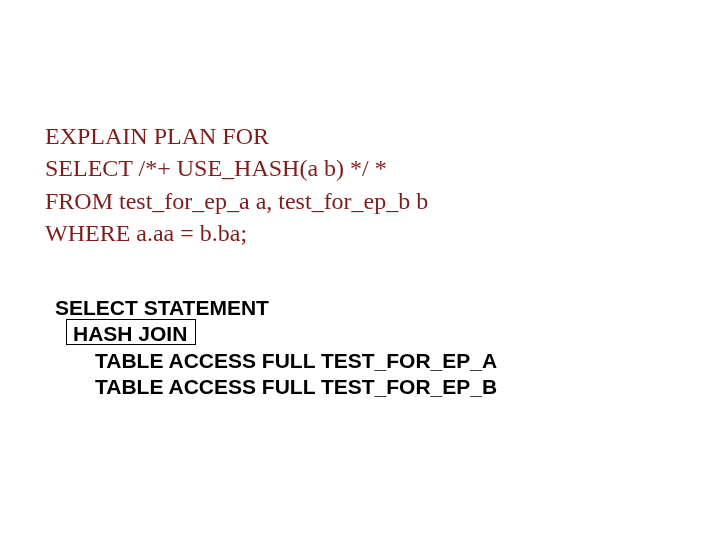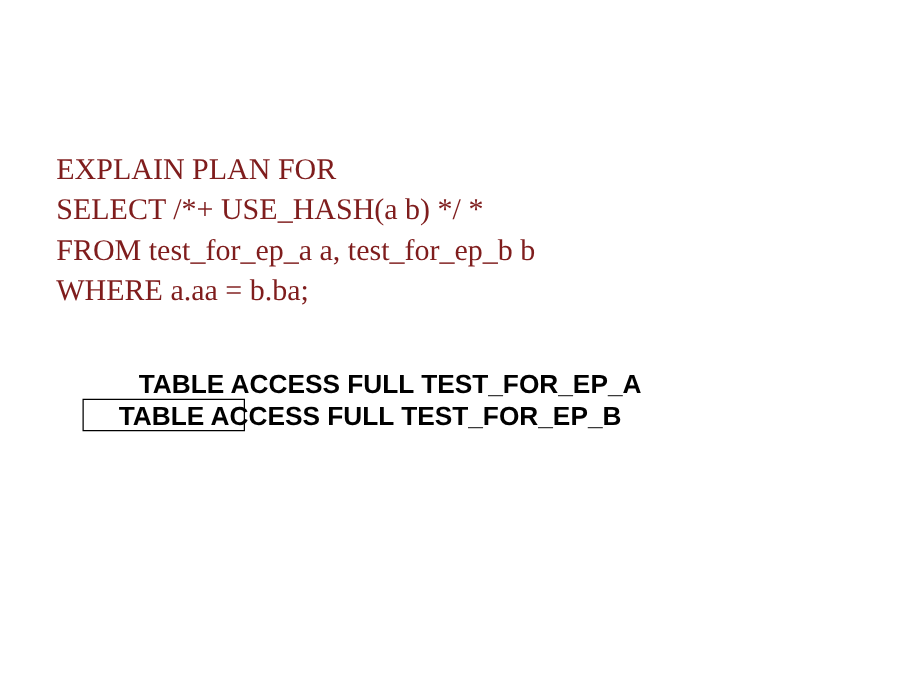--- a/index.html
+++ b/index.html
@@ -25,38 +25,40 @@
       left: 55px;
       top: 295px;
       font-family: Arial, "Helvetica Neue", Helvetica, sans-serif;
       font-weight: bold;
       font-size: 21px;
       line-height: 1.25;
       color: #000;
     }
     .plan-line-1 { margin-left: 0; }
     .plan-line-2 { margin-left: 18px; position: relative; display: inline-block; }
-    .plan-line-3 { margin-left: 56px; }
+    .plan-line-3 { margin-left: 32px; text-align: right; }
     .plan-line-4 { margin-left: 40px; }
     .box {
       position: absolute;
       left: 66px;
       top: 319px;
       width: 128px;
       height: 24px;
       border: 1px solid #000;
       pointer-events: none;
     }
   </style>
 </head>
 <body>
 
 <div class="sql-block"><span>EXPLAIN PLAN FOR</span>
 <span>SELECT /*+ USE_HASH(a b) */ *</span>
 <span>FROM test_for_ep_a a, test_for_ep_b b</span>
 <span>WHERE a.aa = b.ba;</span></div>
 
 <div class="plan-block">
+  <div class="plan-line-1">SELECT STATEMENT</div>
+  <div><span class="plan-line-2">HASH JOIN</span></div>
   <div class="plan-line-3">TABLE ACCESS FULL TEST_FOR_EP_A</div>
   <div class="plan-line-4">TABLE ACCESS FULL TEST_FOR_EP_B</div>
 </div>
 
 <div class="box"></div>
 
 </body></html>

